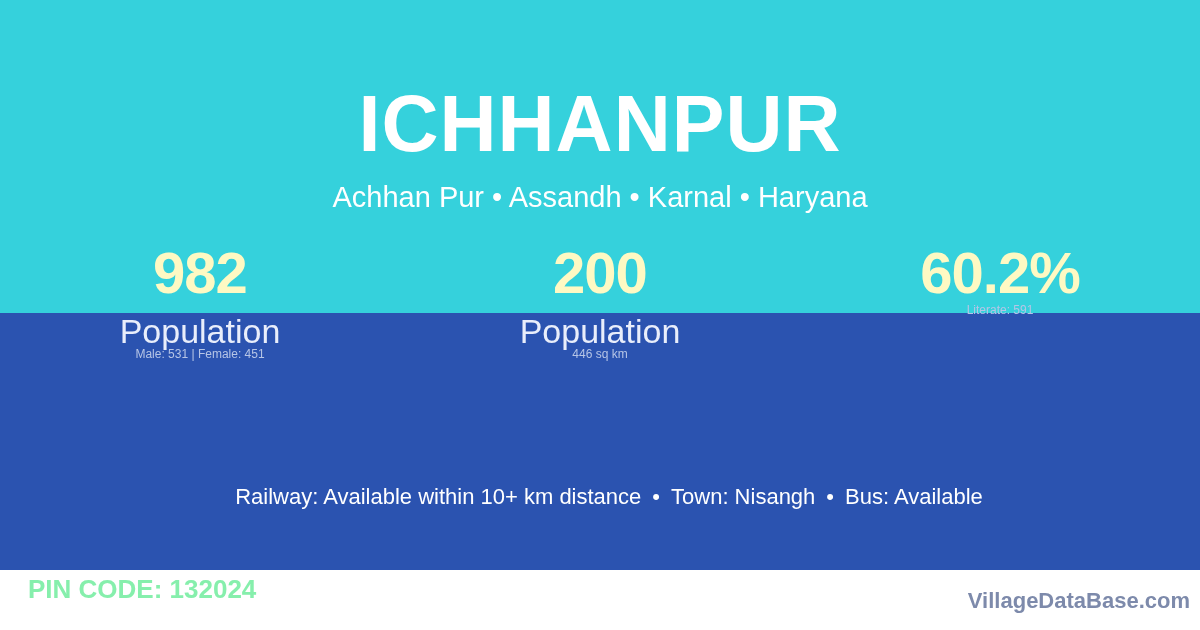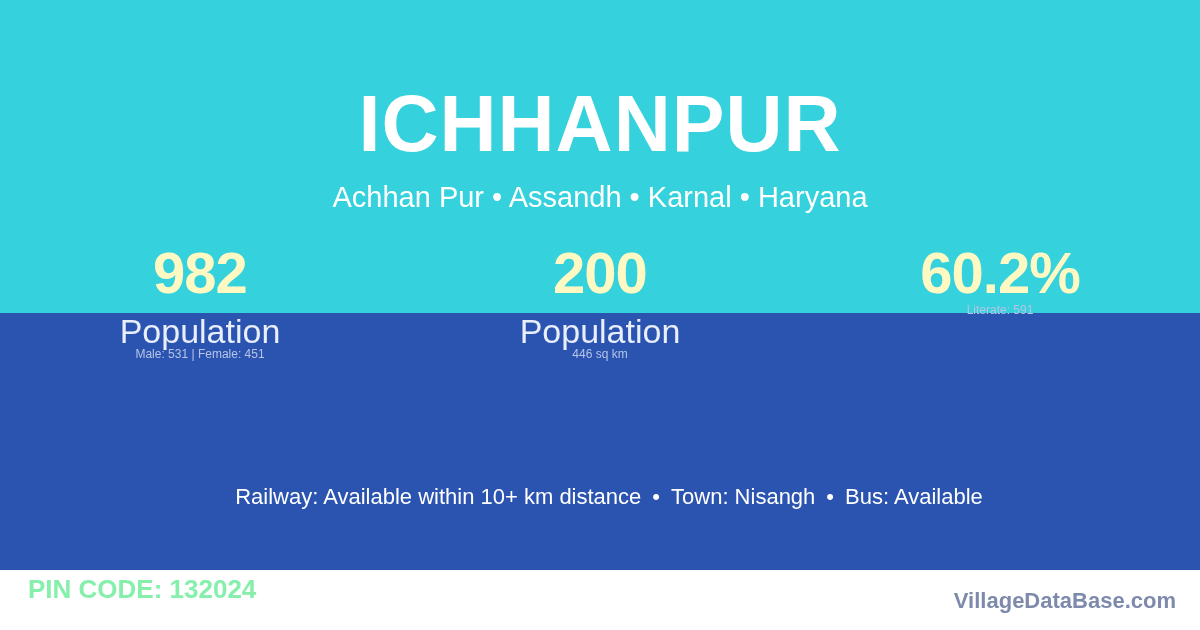--- a/index.html
+++ b/index.html
@@ -94,21 +94,21 @@
   #pin-code {
     position:absolute;
     left:28px; top:576px;
     font-size:26px;
     font-weight:bold;
     color:#86efac;
     line-height:1;
   }
   #brand {
     position:absolute;
-    right:24px; top:590px;
+    right:10px; top:590px;
     font-size:22px;
     font-weight:bold;
     color:#7d8aab;
     line-height:1;
   }
 </style>
 </head>
 <body>
 
 <div id="card">

